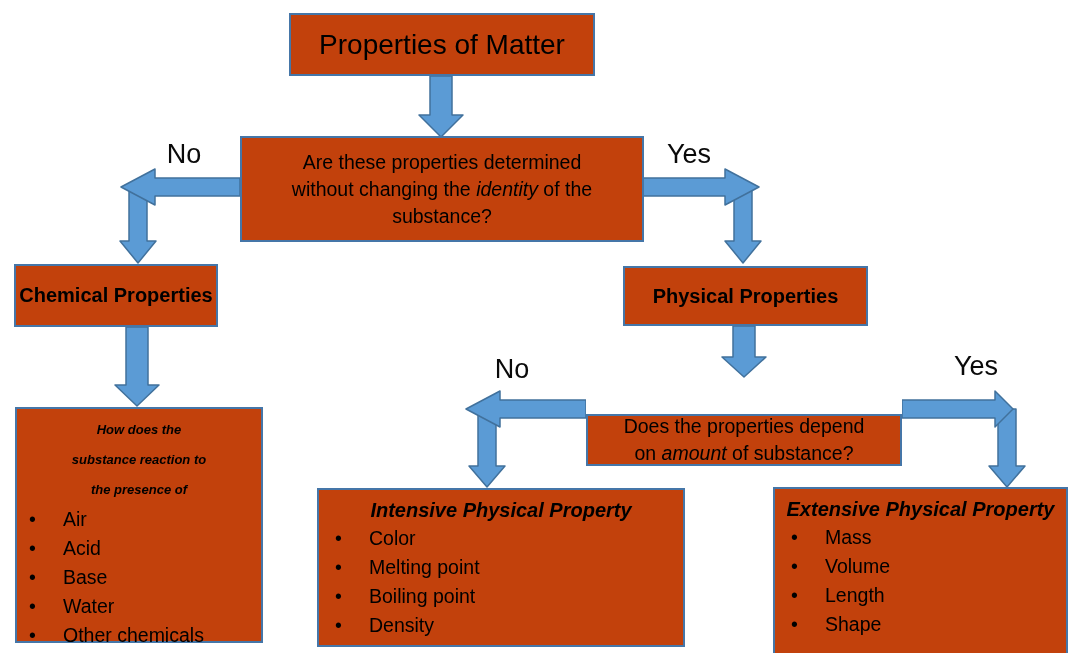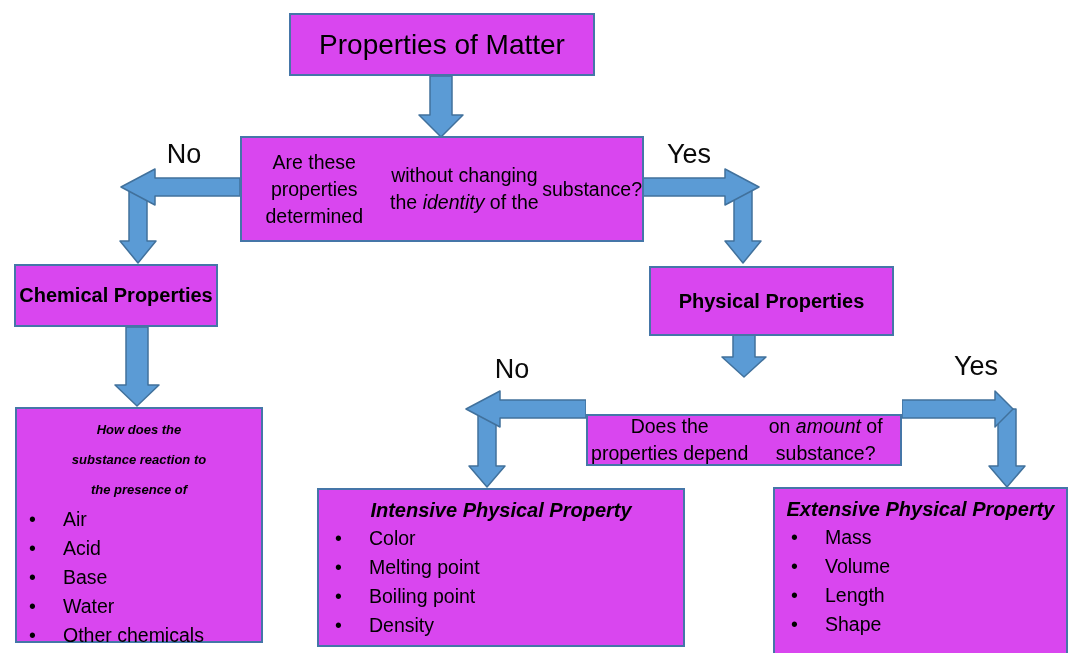--- a/index.html
+++ b/index.html
@@ -1,30 +1,30 @@
 <!DOCTYPE html>
 <html style="--arrow-fill: #5B9BD5; --arrow-stroke: #41719C; --box-border: #4576A8;"><head>
 <meta charset="utf-8">
 <style>
   html,body{margin:0;padding:0;background:#fff;}
   .canvas{
     position:relative;width:1077px;height:653px;background:#fff;overflow:hidden;
     font-family:"Liberation Sans",sans-serif;color:#000;
   }
   .box{
-    position:absolute;background:#d946ef;box-sizing:border-box;
+    position:absolute;background:#c2410c;box-sizing:border-box;
     border:2px solid var(--box-border,#4576A8);
   }
   .flexc{display:flex;align-items:center;justify-content:center;text-align:center;}
-  .colc{display:flex;align-items:center;justify-content:center;text-align:center;}
+  .colc{display:flex;flex-direction:column;align-items:center;justify-content:center;text-align:center;}
   .title-box{left:289px;top:13px;width:306px;height:63px;font-size:28px;}
   .decision1{left:240px;top:136px;width:404px;height:106px;font-size:19.5px;line-height:27px;}
   .decision2{left:586px;top:378px;width:316px;height:52px;font-size:19.5px;line-height:27px;margin-top:36px;}
   .chem-box{left:14px;top:264px;width:204px;height:63px;font-size:20px;font-weight:bold;}
-  .phys-box{left:649px;top:266px;width:245px;height:70px;font-size:20px;font-weight:bold;}
+  .phys-box{left:623px;top:266px;width:245px;height:60px;font-size:20px;font-weight:bold;}
   .howdoes-box{left:15px;top:407px;width:248px;height:236px;padding-top:6px;}
   .intensive-box{left:317px;top:488px;width:368px;height:159px;padding-top:6px;}
   .extensive-box{left:773px;top:487px;width:295px;height:186px;padding-top:6px;}
   .list-heading{
     font-weight:bold;font-style:italic;text-align:center;
     font-size:20px;line-height:28px;
   }
   .howdoes-box .list-heading{font-size:13px;line-height:30px;}
   .blist{margin:0;padding:0 0 0 12px;list-style:none;}
   .intensive-box .blist,.extensive-box .blist{padding-left:16px;}

